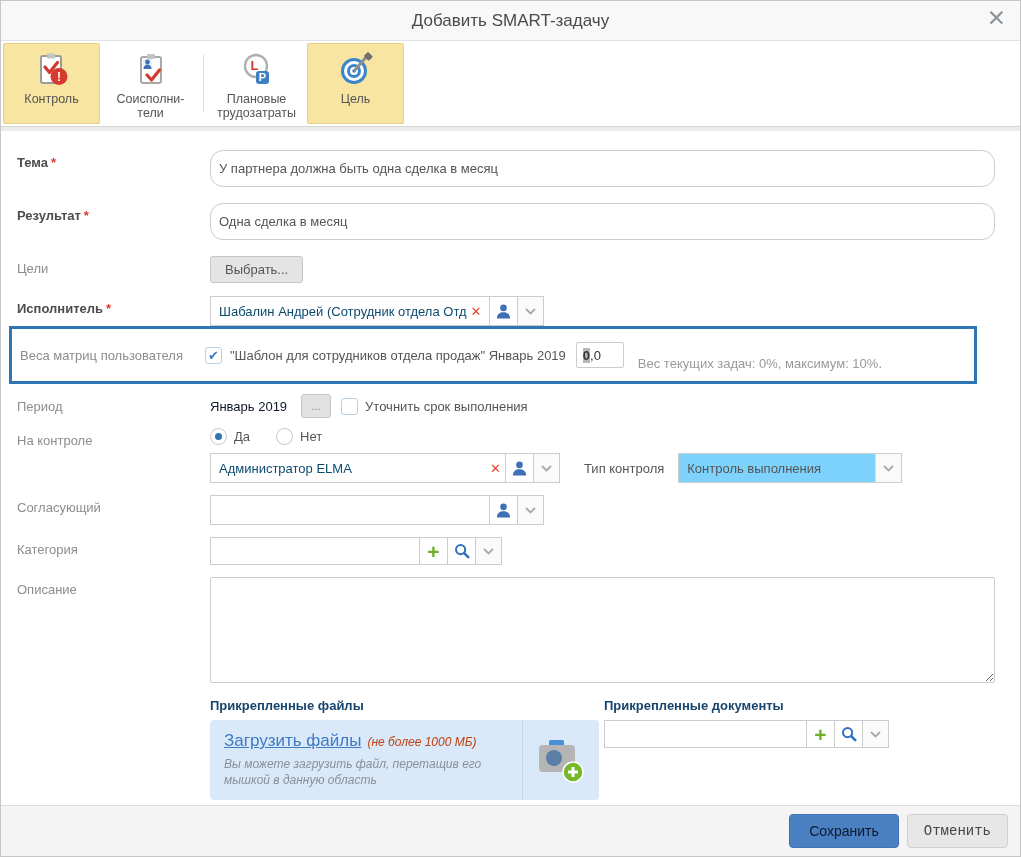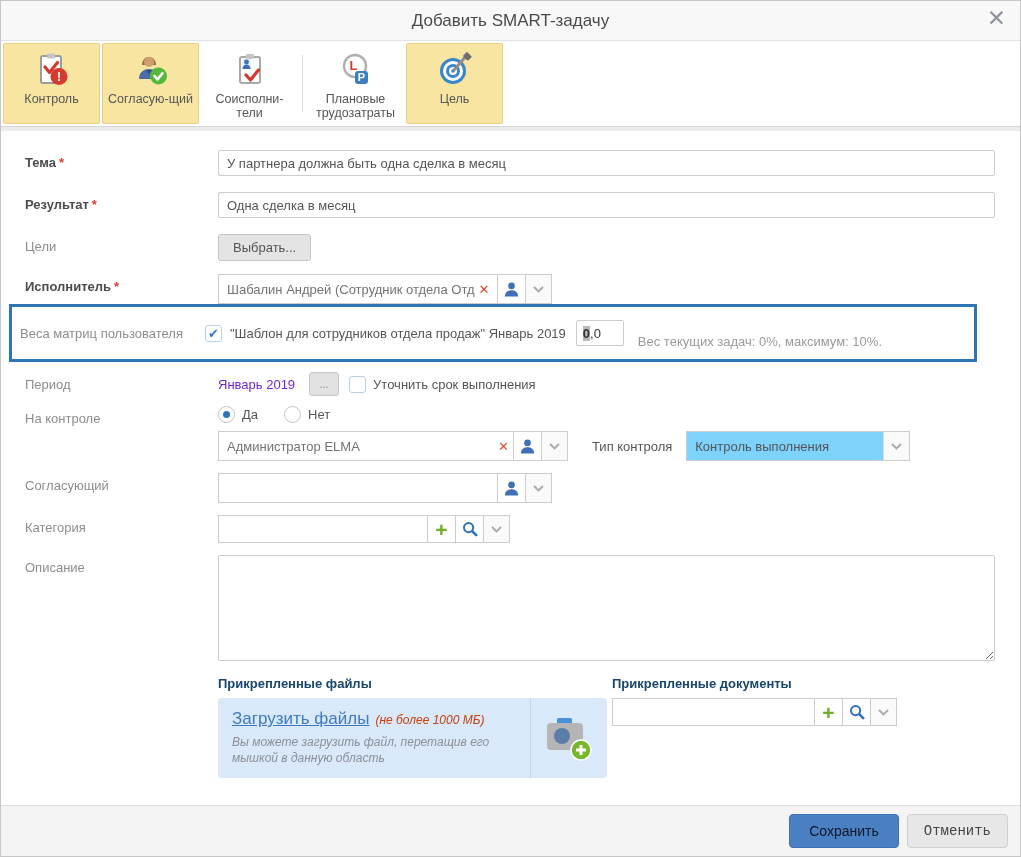--- a/index.html
+++ b/index.html
@@ -48,41 +48,41 @@
   }
   .tab.active { background:#f8e5a2; border-color:#e7d086; }
   .tab-sep { width:1px; background:#dcdcdc; margin:12px 2px; }
   .tab .ticon { width:36px; height:36px; display:block; }
   
   .form {
     flex: 1 1 auto; padding: 19px 25px 0 16px;
     display:flex; flex-direction:column; overflow:hidden;
   }
   .row { display:flex; align-items:flex-start; margin-bottom:16px; }
-  .row-label { flex: 0 0 193px; padding-top: 5px; color:#8d8d8d;margin-left:8px; }
+  .row-label { flex: 0 0 193px; padding-top: 5px; color:#8d8d8d; }
   .row-label.req { color:#4c4c4c; font-weight:bold; }
   .req-star { color:#e0392e; font-weight:bold; margin-left:3px; }
   .row-control { flex: 1 1 auto; min-width:0; }
   input.text-input {
-    width:100%; height:26px; border:1px solid #ccc; border-radius:2px;
+    width:100%; height:37px; border:1px solid #ccc; border-radius:13px;
     padding: 12px 8px; font: inherit; color:#555; background:#fff; outline:none;
   }
   .btn-gray {
     display:inline-block; background:#e4e4e4; border:1px solid #c6c6c6;
     border-radius:3px; padding:5px 14px; color:#555; cursor:pointer;
     font: inherit;
   }
   
   .combo { display:flex; align-items:stretch; }
   .combo-input {
     background:#fff; border:1px solid #ccc; height:30px;
     display:flex; align-items:center; padding:0 4px 0 8px;
     overflow:hidden; white-space:nowrap;
   }
-  .chip-text { color:#737373; overflow:hidden; white-space:nowrap; }
+  .chip-text { color:#0c4a6e; overflow:hidden; white-space:nowrap; }
   .chip-x { color:#e2492f; font-weight:bold; margin-left:4px; cursor:pointer; flex:0 0 auto; }
   .combo-cell {
     border:1px solid #ccc; border-left:none; width:28px; height:30px;
     display:flex; align-items:center; justify-content:center;
     background:#fff; cursor:pointer;
   }
   .combo-cell.chev { background:#fafafa; width:26px; }
   .chev svg { display:block; }
   
   .weights-box {
@@ -100,21 +100,21 @@
   .weight-input {
     width:48px; height:26px; border:1px solid #ccc; border-radius:2px;
     background:#fff; display:inline-flex; align-items:center; padding:0 6px;
     color:#333; font-weight:bold;
   }
   .weight-input .sel { background:#b9b9b9; }
   .weight-input .rest { font-weight:normal; }
   .weights-box .hint { color:#9a9a9a; margin-left:14px;margin-top:17px; }
   
   .inline { display:flex; align-items:center; }
-  .period-text { color:#6d28d9; margin-right:14px; }
+  .period-text { color:#0f172a; margin-right:14px; }
   .btn-ellipsis {
     background:#e2e2e2; border:1px solid #c6c6c6; border-radius:3px;
     width:30px; height:24px; color:#888; font-size:11px; cursor:pointer;
     display:inline-flex; align-items:center; justify-content:center; margin-right:10px;
   }
   .check-label { color:#555; margin-left:7px; }
   
   .radio { width:17px; height:17px; border:1px solid #c4c4c4; border-radius:50%;
     background:#fff; display:inline-flex; align-items:center; justify-content:center;
     cursor:pointer; flex:0 0 auto;}
@@ -179,31 +179,20 @@
   <div class="toolbar">
     <div class="tab active">
       <svg class="ticon" viewBox="0 0 36 36">
         <rect x="7" y="5" width="20" height="27" rx="2" fill="#fff" stroke="#9c9c9c" stroke-width="2"></rect>
         <rect x="13" y="2.5" width="8" height="5" rx="1" fill="#c4c4c4"></rect>
         <path d="M11 16 l4.5 5.5 l8 -10" stroke="#d33a2f" stroke-width="3.2" fill="none" stroke-linecap="round" stroke-linejoin="round"></path>
         <circle cx="25" cy="25.5" r="8.5" fill="#d6392e"></circle>
         <text x="25" y="30" font-size="12" fill="#fff" text-anchor="middle" font-weight="bold">!</text>
       </svg>
       <span class="tab-label">Контроль</span>
-    </div>
-    <div class="tab active">
-      <svg class="ticon" viewBox="0 0 36 36">
-        <path d="M9 14 c0-5 3-8 7-8 s7 3 7 8 z" fill="#9b7347"></path>
-        <circle cx="16" cy="11" r="5" fill="#cfa06b"></circle>
-        <path d="M6 28 c0-7 5-10 10-10 s10 3 10 10 z" fill="#4a6ea9"></path>
-        <path d="M13 19 l3 4 l3 -4 z" fill="#2c4f86"></path>
-        <circle cx="25.5" cy="25" r="8.5" fill="#56b83a"></circle>
-        <path d="M21.5 25 l3 3.4 l5 -6.2" stroke="#fff" stroke-width="2.6" fill="none" stroke-linecap="round" stroke-linejoin="round"></path>
-      </svg>
-      <span class="tab-label">Согласую-щий</span>
     </div>
     <div class="tab">
       <svg class="ticon" viewBox="0 0 36 36">
         <rect x="8" y="6" width="20" height="26" rx="2" fill="#fff" stroke="#a8a8a8" stroke-width="2"></rect>
         <rect x="14" y="3" width="8" height="5" rx="1" fill="#c4c4c4"></rect>
         <rect x="10" y="8" width="9" height="10" fill="#e9f1fa"></rect>
         <circle cx="14.5" cy="11" r="2.4" fill="#3f6fb5"></circle>
         <path d="M10.5 18 c0-3 1.8-4.5 4-4.5 s4 1.5 4 4.5 z" fill="#3f6fb5"></path>
         <path d="M14 24 l4.5 5 l8 -10" stroke="#d33a2f" stroke-width="3.2" fill="none" stroke-linecap="round" stroke-linejoin="round"></path>
       </svg>

